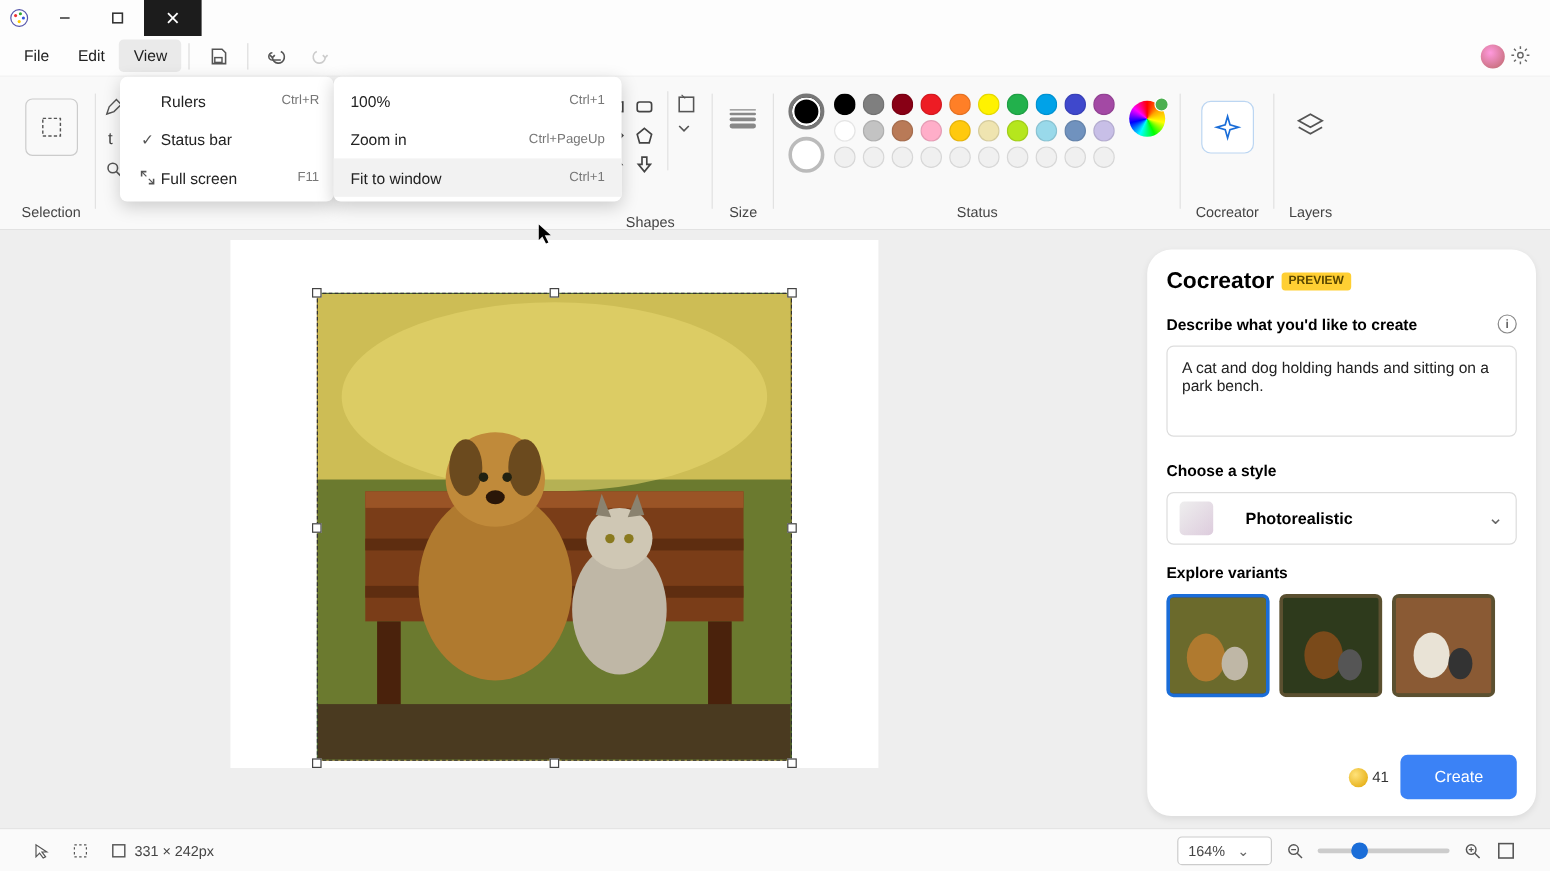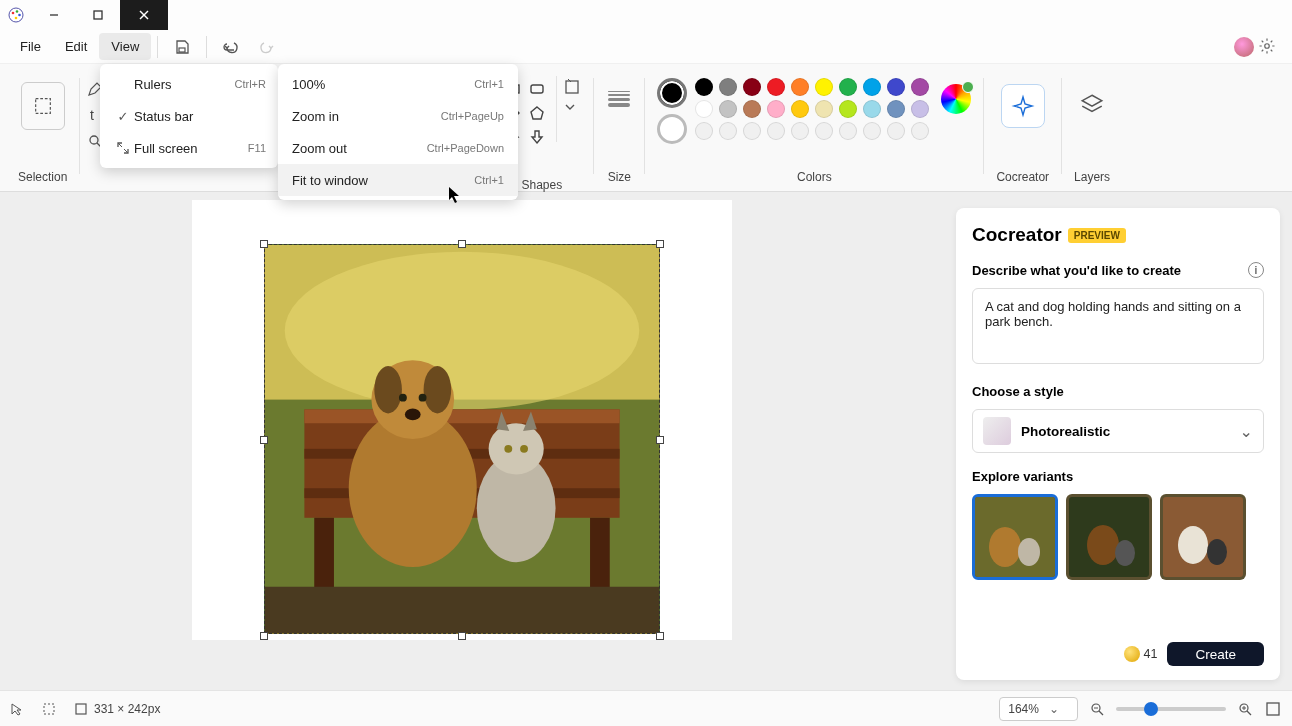--- a/index.html
+++ b/index.html
@@ -71,39 +71,39 @@
 .submenu .item.hover { background:#f2f2f2; }
 
 
 .workspace { position:absolute; top:192px; left:0; right:0; bottom:36px; background:#eeeeee; }
 .scrollpad { position:absolute; left:192px; top:8px; width:540px; height:440px; background:#fff; }
 .canvas-img { position:absolute; left:264px; top:52px; width:396px; height:390px; border:1px dashed #333; background:linear-gradient(180deg,#8b7a2b 0%, #a58a3a 10%, #4b6b2d 90%); display:flex; align-items:center; justify-content:center; overflow:hidden; }
 .canvas-img svg { width:100%; height:100%; }
 .handle { position:absolute; width:8px; height:8px; background:#fff; border:1px solid #444; }
 
 
-.panel { position:absolute; top:208px; right:12px; width:324px; bottom:46px; background:#fff; border-radius:8px; box-shadow:0 2px 6px rgba(0,0,0,.08); padding:16px; }
+.panel { position:absolute; top:208px; right:12px; width:324px; bottom:46px; background:#fff; border-radius:20px; box-shadow:0 2px 6px rgba(0,0,0,.08); padding:16px; }
 .panel h2 { font-size:19px; font-weight:600; }
 .badge { display:inline-block; background:#ffcf33; color:#5a4700; font-size:10px; font-weight:700; padding:2px 6px; border-radius:3px; margin-left:6px; vertical-align:middle; }
 .panel .row-label { font-size:13px; font-weight:600; margin-top:16px; display:flex; align-items:center; }
 .panel .row-label .info { margin-left:auto; width:16px;height:16px;border:1.5px solid #888;border-radius:50%;display:flex;align-items:center;justify-content:center;font-size:10px;color:#666; }
 .prompt-box { width:100%; height:76px; border:1px solid #ddd; border-radius:6px; margin-top:10px; padding:10px 12px; font-size:13px; color:#222; resize:none; font-family:inherit; }
-.style-select { margin-top:10px; height:44px; border:1px solid #ddd; border-radius:6px; display:flex; align-items:center; padding:0 10px; gap:10px;text-align:right; }
+.style-select { margin-top:10px; height:44px; border:1px solid #ddd; border-radius:6px; display:flex; align-items:center; padding:0 10px; gap:27px;text-align:right; }
 .style-thumb { width:28px;height:28px;border-radius:4px;background:linear-gradient(135deg,#eee,#dcd); }
 .style-select .chev { margin-left:auto; color:#666; }
 .variants { display:flex; gap:8px; margin-top:10px; }
 .variant { width:86px;height:86px;border-radius:6px;border:3px solid transparent; background:#5b5030; position:relative; overflow:hidden; }
 .variant.sel { border-color:#1a6dd8; }
 .panel-footer { position:absolute; bottom:14px; right:16px; left:16px; display:flex; align-items:center; justify-content:flex-end; gap:10px; }
 .credits { display:flex; align-items:center; gap:4px; font-size:12.5px; color:#333; }
 .coin { width:16px;height:16px;border-radius:50%;background:radial-gradient(circle at 35% 35%, #ffe27a, #e0a400); }
-.btn-create { background:#0f172a; color:#fff; border:none; border-radius:6px; height:24px; padding:0 28px; font-size:13.5px; }
-
-
-.statusbar { position:absolute; bottom:0; left:0; right:0; height:36px; background:#fafafa; border-top:1px solid #e4e4e4; display:flex; align-items:center; padding:0 10px; font-size:12px; color:#444; gap:18px; }
+.btn-create { background:#3b82f6; color:#fff; border:none; border-radius:6px; height:37px; padding:0 28px; font-size:13.5px; }
+
+
+.statusbar { position:absolute; bottom:0; left:0; right:0; height:36px; background:#fafafa; border-top:1px solid #e4e4e4; display:flex; align-items:center; padding:0 28px; font-size:12px; color:#444; gap:18px; }
 .statusbar .seg { display:flex; align-items:center; gap:6px; }
 .statusbar .right { margin-left:auto; display:flex; align-items:center; gap:10px; }
 .zoom-select { height:24px; border:1px solid #ccc; border-radius:4px; padding:0 18px 0 8px; font-size:12px; display:flex; align-items:center; gap:10px; background:#fff; }
 .zoom-slider { width:110px; height:4px; background:#ccc; border-radius:2px; position:relative; }
 .zoom-slider .knob { position:absolute; top:-5px; left:28px; width:14px;height:14px;border-radius:50%;background:#1a6dd8; }
 .fit-icon,.zoomctl { width:18px;height:18px;display:flex;align-items:center;justify-content:center;color:#555; }
 </style>
 </head>
 <body>
 
@@ -301,21 +301,21 @@
             <div class="sw" style="background: rgb(240, 240, 240);"></div>
             <div class="sw" style="background: rgb(240, 240, 240);"></div>
             <div class="sw" style="background: rgb(240, 240, 240);"></div>
             <div class="sw" style="background: rgb(240, 240, 240);"></div>
             <div class="sw" style="background: rgb(240, 240, 240);"></div>
             <div class="sw" style="background: rgb(240, 240, 240);"></div>
           </div>
       </div>
       <div class="color-edit"></div>
     </div>
-    <span class="ribbon-label" style="margin-top:auto;">Colors</span>
+    <span class="ribbon-label" style="margin-top:auto;">Status</span>
   </div>
 
   <div class="vsep"></div>
 
   <div class="ribbon-group">
     <div class="cocreator-btn">
         <svg width="24" height="24" viewBox="0 0 24 24">
           <polygon points="12,3 14,10 21,12 14,14 12,21 10,14 3,12 10,10" fill="none" stroke="#1a6dd8" stroke-width="1.4"></polygon>
         </svg>
       </div>
@@ -361,24 +361,20 @@
 </div>
 
 <div class="submenu">
   <div class="item">
     <span>100%</span>
     <span class="short">Ctrl+1</span>
   </div>
   <div class="item">
     <span>Zoom in</span>
     <span class="short">Ctrl+PageUp</span>
-  </div>
-  <div class="item">
-    <span>Zoom out</span>
-    <span class="short">Ctrl+PageDown</span>
   </div>
   <div class="item hover">
     <span>Fit to window</span>
     <span class="short">Ctrl+1</span>
   </div>
 </div>
 
 <svg style="position:absolute;top:186px;left:448px;z-index:60" width="14" height="18">
     <polygon points="1,1 1,14 4,11 7,17 9,16 6,10 11,10" fill="#000"></polygon>
   </svg>

